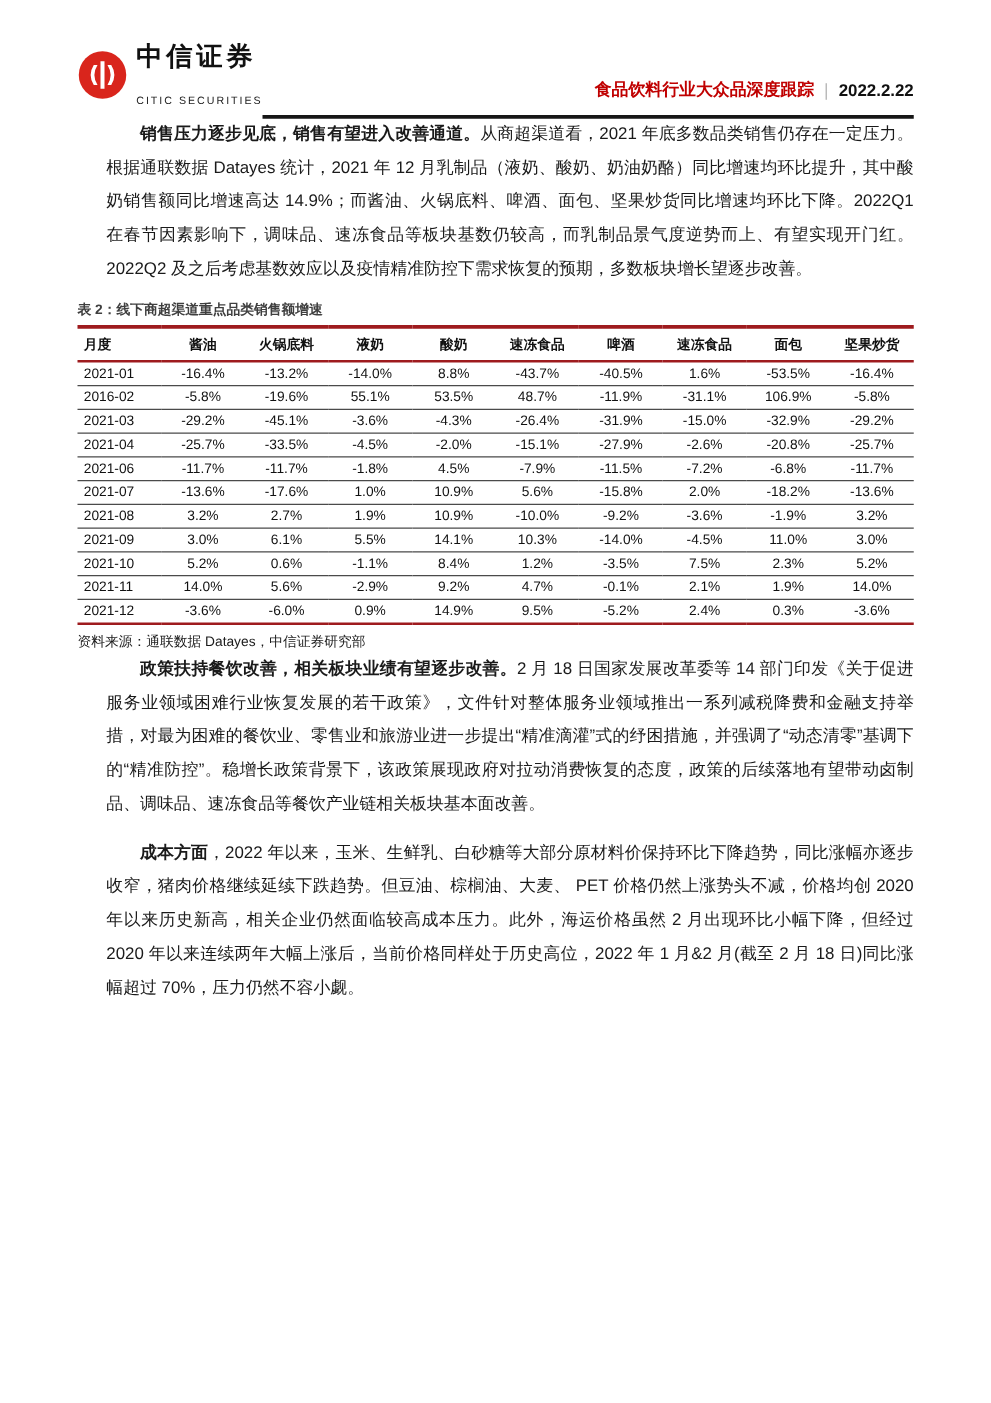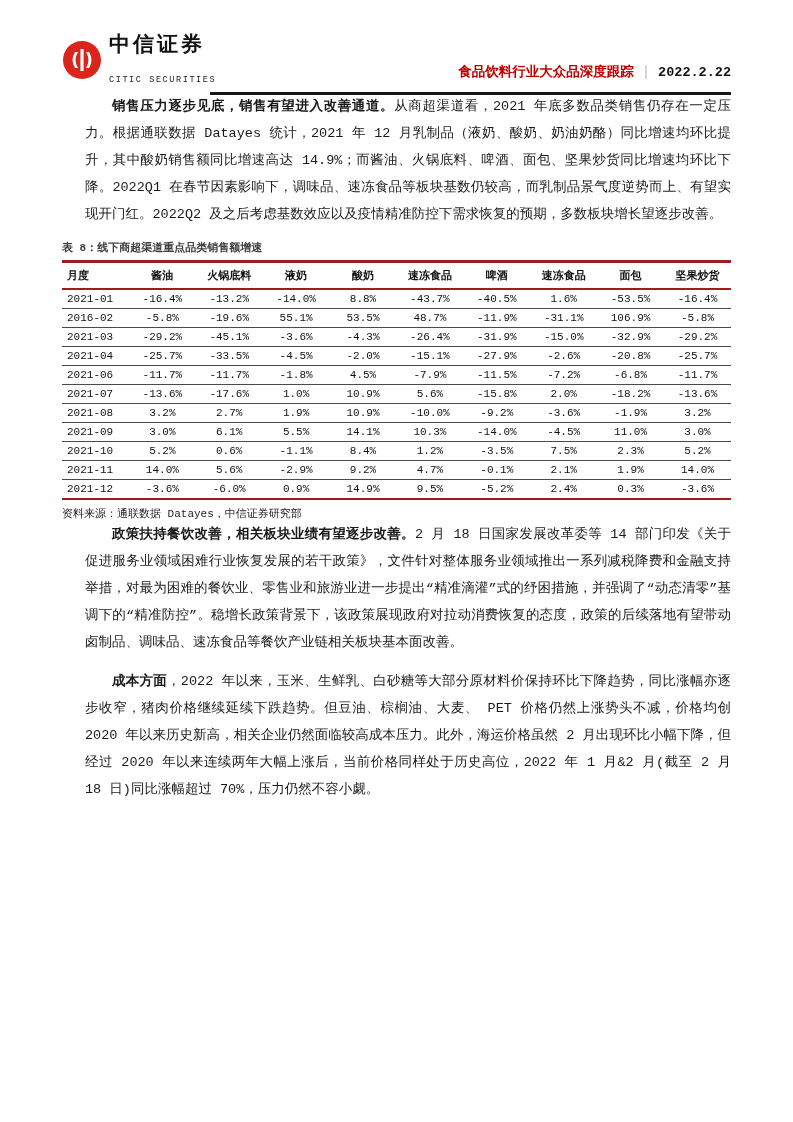--- a/index.html
+++ b/index.html
@@ -1,18 +1,18 @@
 <!DOCTYPE html>
 <html><head>
 <meta charset="utf-8">
 <style>
   html,body { margin:0; padding:0; background:#ffffff; }
   .page {
     position:relative; width:793px; height:1008px; background:#ffffff;
-    font-family:Liberation Mono, monospace; color:#1a1a1a;
+    font-family:Liberation Sans, sans-serif; color:#1a1a1a;
     overflow:hidden; margin:0 auto;
   }
   
   .header { position:absolute; top:34px; left:62px; right:62px; }
   .header-row { display:flex; justify-content:space-between; align-items:flex-end; }
   .logo { display:flex; align-items:center; gap:7px; }
   .logo-mark { width:40px; height:40px; flex:0 0 auto; }
   .brand-text .cn { font-size:21px; font-weight:bold; letter-spacing:3px; color:#111; line-height:1.1; }
   .brand-text .en { font-size:8.5px; letter-spacing:1.6px; color:#222; margin-top:18px; }
   .title-block { display:flex; align-items:center; gap:8px; padding-bottom:4px; }
@@ -81,21 +81,21 @@
       </div>
     </div>
     <div class="header-rule"></div>
   </div>
 
   <div class="content">
 
     <p class="body-para"><span class="lead">销售压力逐步见底，销售有望进入改善通道。</span><span>从商超渠道看，2021 年底多数品类销售仍存在一定压力。根据通联数据 Datayes 统计，2021 年 12 月乳制品（液奶、酸奶、奶油奶酪）同比增速均环比提升，其中酸奶销售额同比增速高达 14.9%；而酱油、火锅底料、啤酒、面包、坚果炒货同比增速均环比下降。2022Q1 在春节因素影响下，调味品、速冻食品等板块基数仍较高，而乳制品景气度逆势而上、有望实现开门红。2022Q2 及之后考虑基数效应以及疫情精准防控下需求恢复的预期，多数板块增长望逐步改善。</span></p>
 
     <div class="table-block">
-      <div class="table-caption">表 8：线下商超渠道重点品类销售额增速</div>
+      <div class="table-caption">表 2：线下商超渠道重点品类销售额增速</div>
       <table class="data-table">
         <colgroup>
           <col class="c-month">
             <col>
             <col>
             <col>
             <col>
             <col>
             <col>
             <col>

